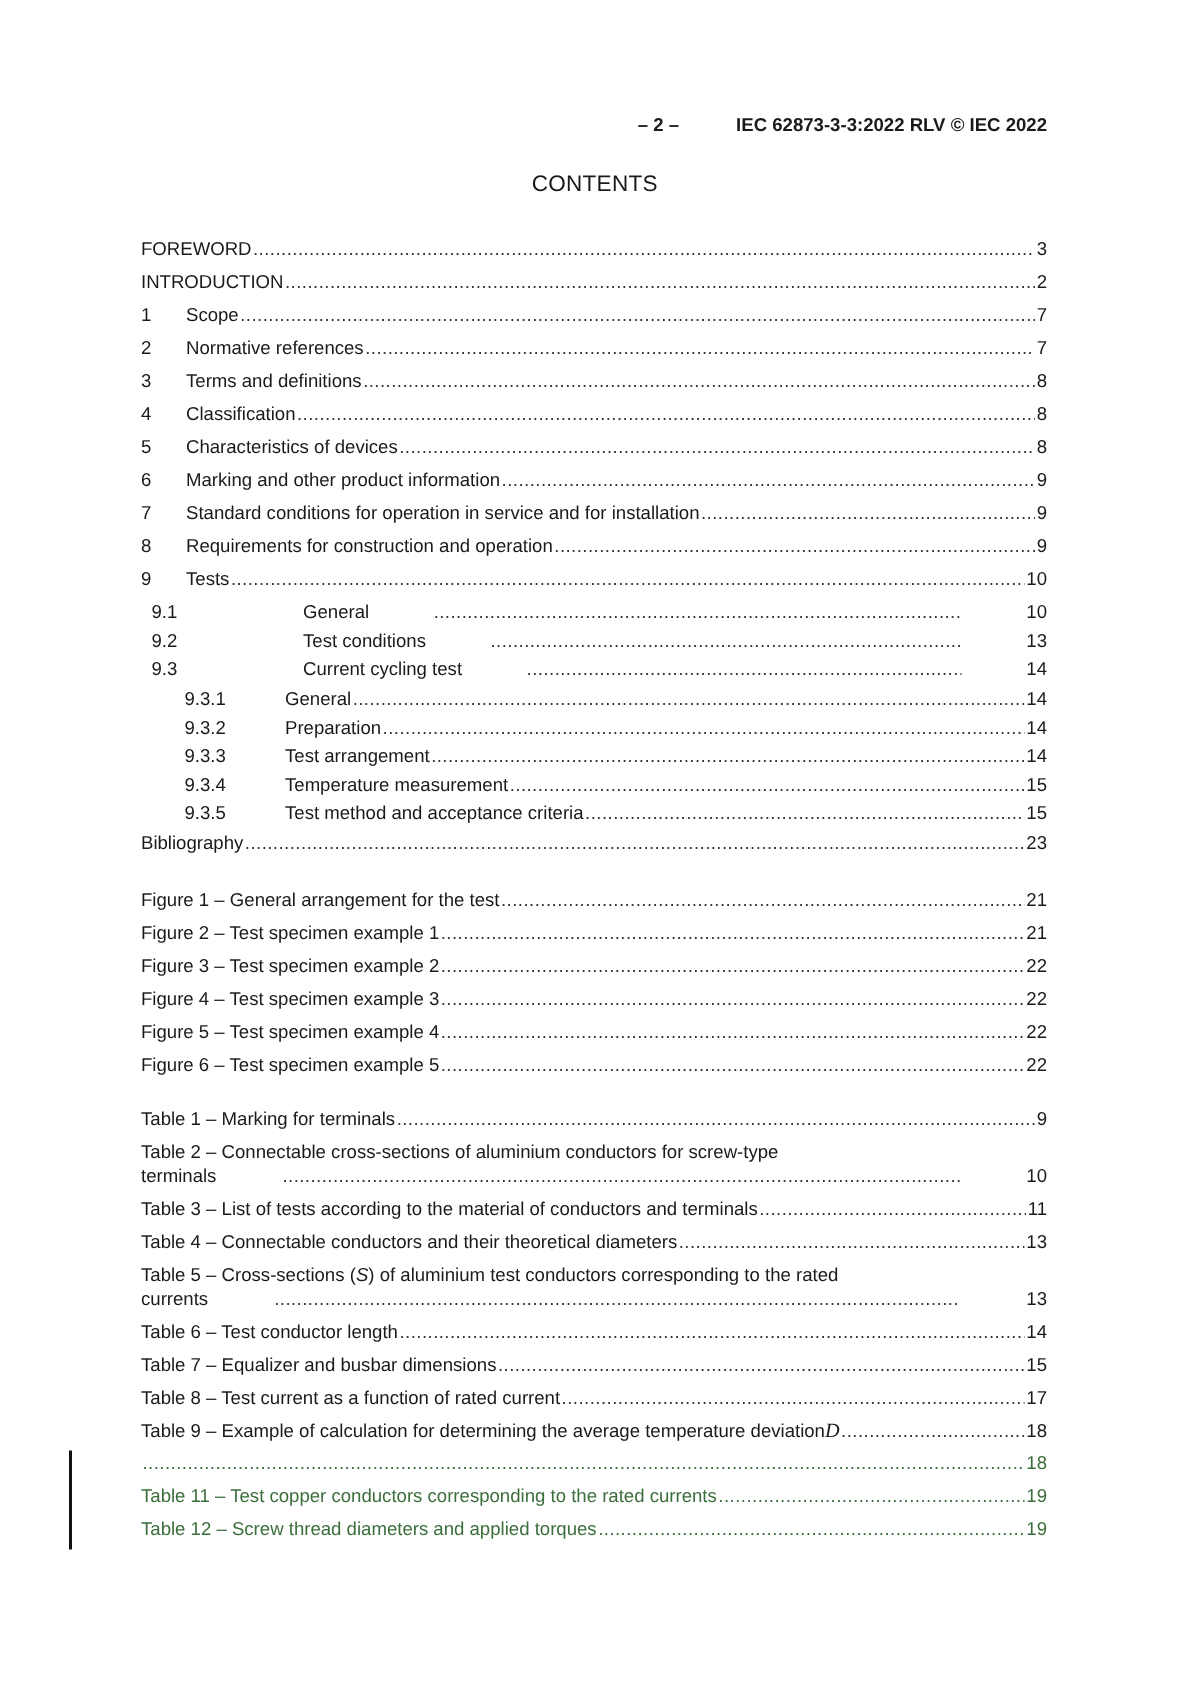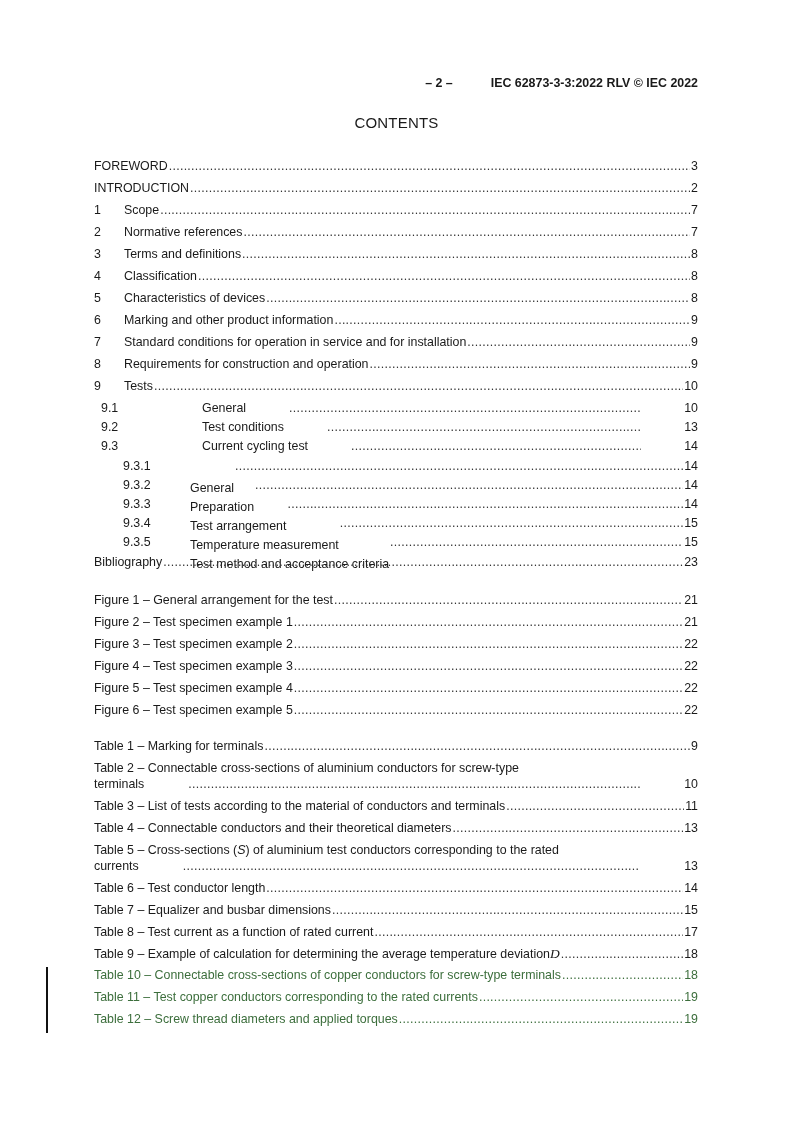--- a/index.html
+++ b/index.html
@@ -76,21 +76,21 @@
       letter-spacing: 0.3px;
       color: #333;
     }
     .toc-row .page {
       flex: 0 0 auto;
       text-align: right;
     }
     .lvl0 .num { width: 30px; }
     .lvl1 { left: 7px; width: 597px; gap: 42px; }
     .lvl1 .num { width: 59px; }
-    .lvl2 { left: 29px; width: 575px; align-items: center; }
+    .lvl2 { left: 29px; width: 575px; }
     .lvl2 .num { width: 67px; }
 
     .toc-multi {
       position: absolute;
       left: 0;
       width: 604px;
       white-space: nowrap;
       line-height: 15px;
     }
     .toc-multi .line1 { height: 15px; }
@@ -337,21 +337,20 @@
       <span class="leader"></span>
       <span class="page">17</span>
   </div>
   <div class="toc-row" style="top:946px">
     <span class="title">Table 9 – Example of calculation for determining  the average temperature deviation </span>
       <span class="title ital">D</span>
       <span class="leader"></span>
       <span class="page">18</span>
   </div>
   <div class="toc-row revised" style="top:967px">
-    <span class="title">Table 10 – Connectable cross-sections of copper conductors for screw-type terminals</span>
       <span class="leader"></span>
       <span class="page">18</span>
   </div>
   <div class="toc-row revised" style="top:989px">
     <span class="title">Table 11 – Test copper conductors corresponding to the rated currents</span>
       <span class="leader"></span>
       <span class="page">19</span>
   </div>
   <div class="toc-row revised" style="top:1011px">
     <span class="title">Table 12 – Screw thread diameters and applied torques</span>

